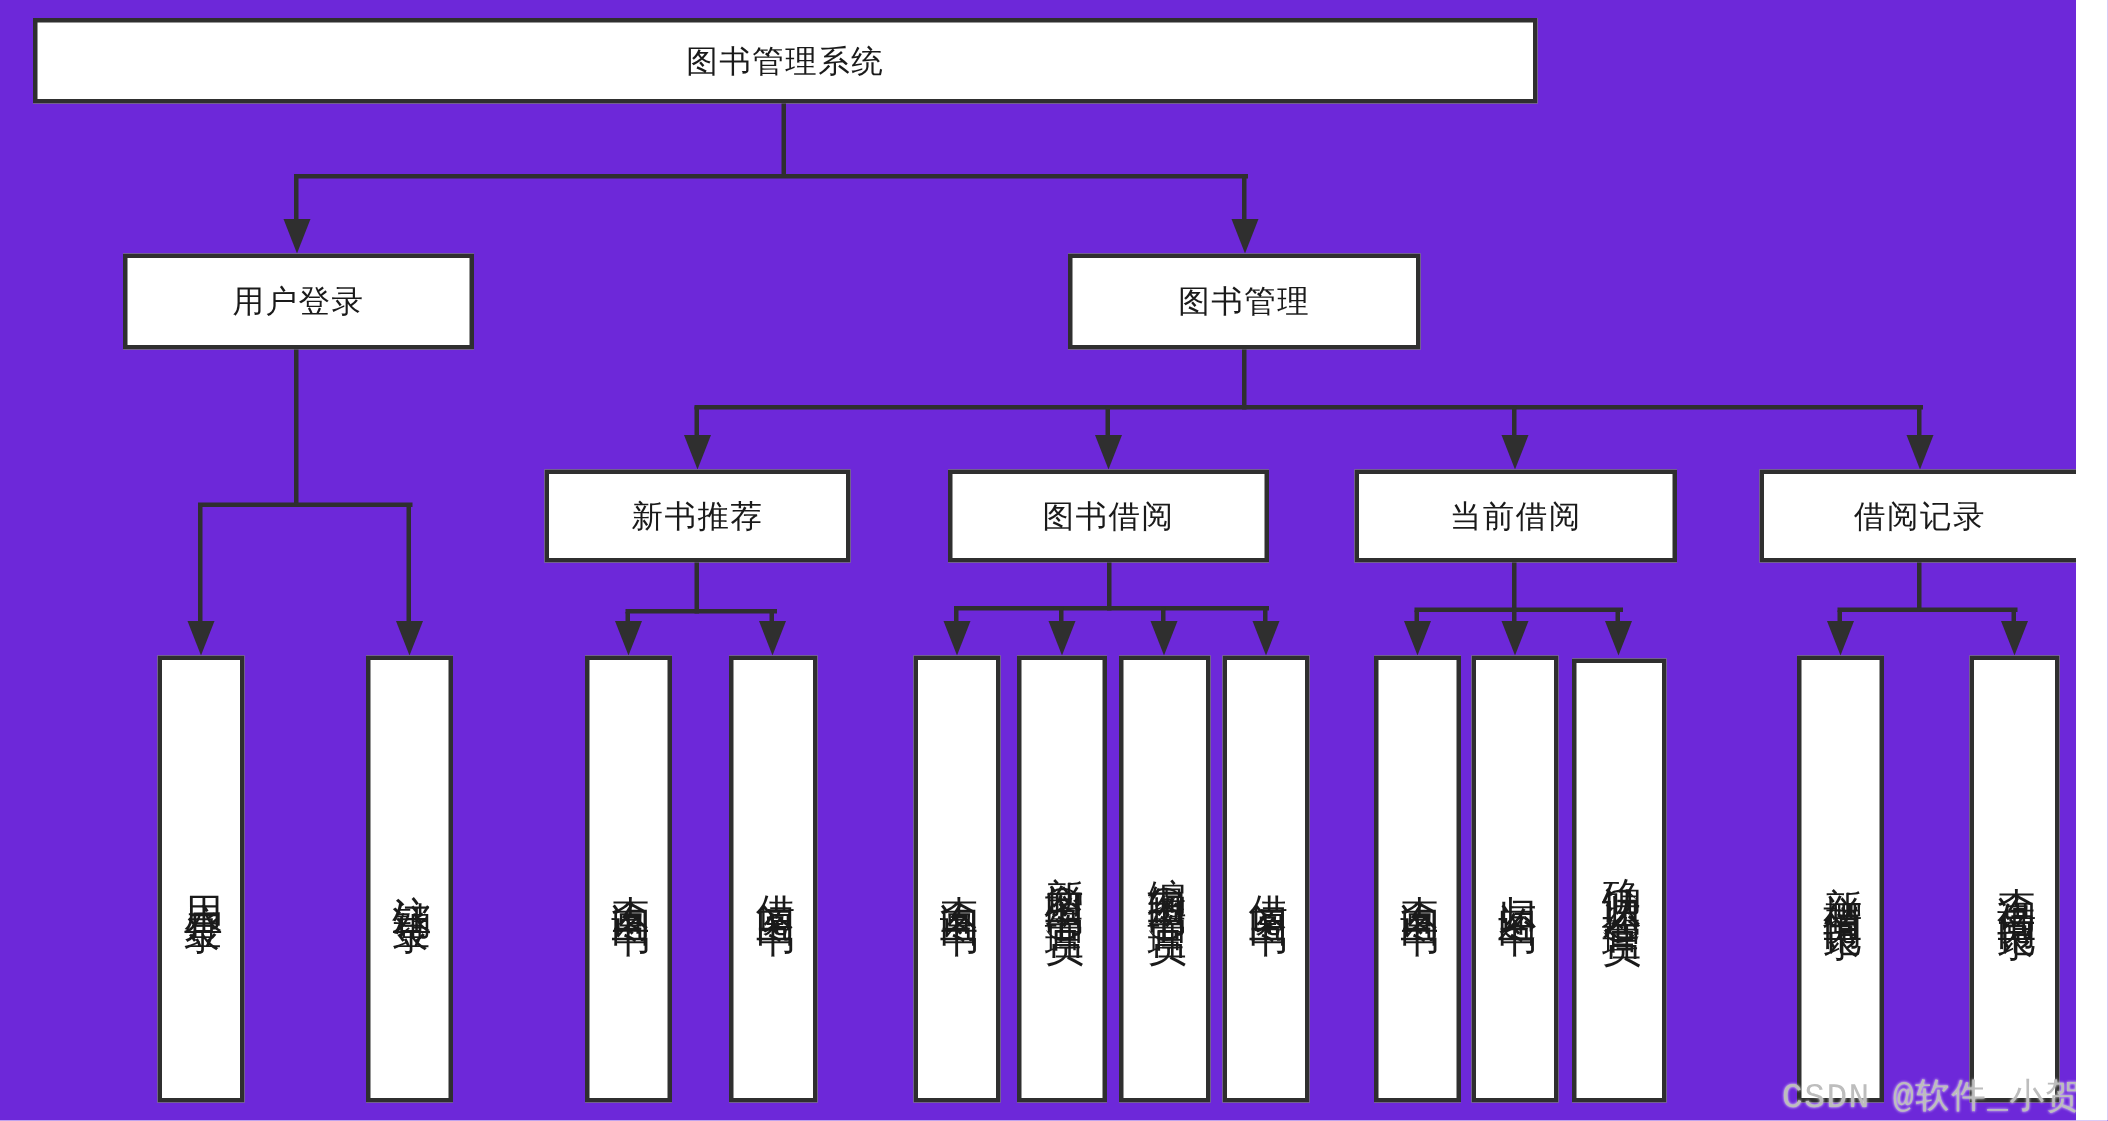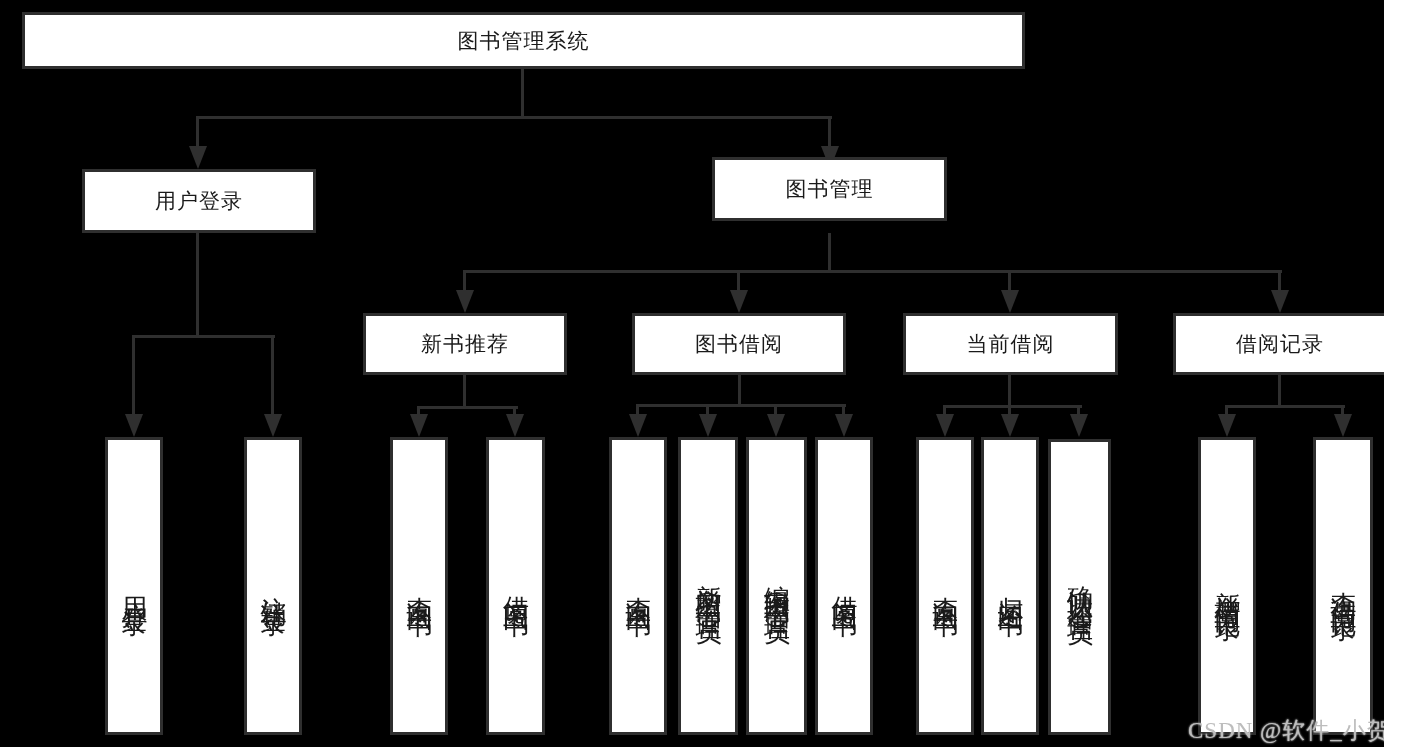--- a/index.html
+++ b/index.html
@@ -1,20 +1,20 @@
 <!DOCTYPE html>
 <html><head>
 <meta charset="utf-8">
 <style>
   html,body{margin:0;padding:0;background:#ffffff;}
   .canvas{
     position:relative;
     width:1384px;height:747px;
-    background:#000000;
-    font-family:Liberation Serif, serif;
+    background:#6d28d9;
+    font-family:Liberation Mono, monospace;
     color:#1a1a1a;
     overflow:hidden;
   }
   .box{
     position:absolute;
     box-sizing:border-box;
     border:3px solid #2f2f2f;
     background:#ffffff;
     display:flex;
     align-items:center;
@@ -63,21 +63,21 @@
   <div class="vl" style="left:521px;top:69px;height:49px"></div>
   <div class="hl" style="left:196px;top:116px;width:636px"></div>
   <div class="vl" style="left:196px;top:118px;height:32px"></div>
   <div class="ah" style="left:189px;top:146px"></div>
   <div class="vl" style="left:828px;top:118px;height:32px"></div>
   <div class="ah" style="left:821px;top:146px"></div>
 
   <div class="box h" style="left:82px;top:169px;width:234px;height:64px">
     <span>用户登录</span>
   </div>
-  <div class="box h" style="left:712px;top:157px;width:235px;height:64px">
+  <div class="box h" style="left:712px;top:169px;width:235px;height:64px">
     <span>图书管理</span>
   </div>
 
   <div class="vl" style="left:196px;top:233px;height:105px"></div>
   <div class="hl" style="left:132px;top:335px;width:143px"></div>
   <div class="vl" style="left:132px;top:336px;height:80px"></div>
   <div class="ah" style="left:125px;top:414px"></div>
   <div class="vl" style="left:271px;top:336px;height:80px"></div>
   <div class="ah" style="left:264px;top:414px"></div>
 

